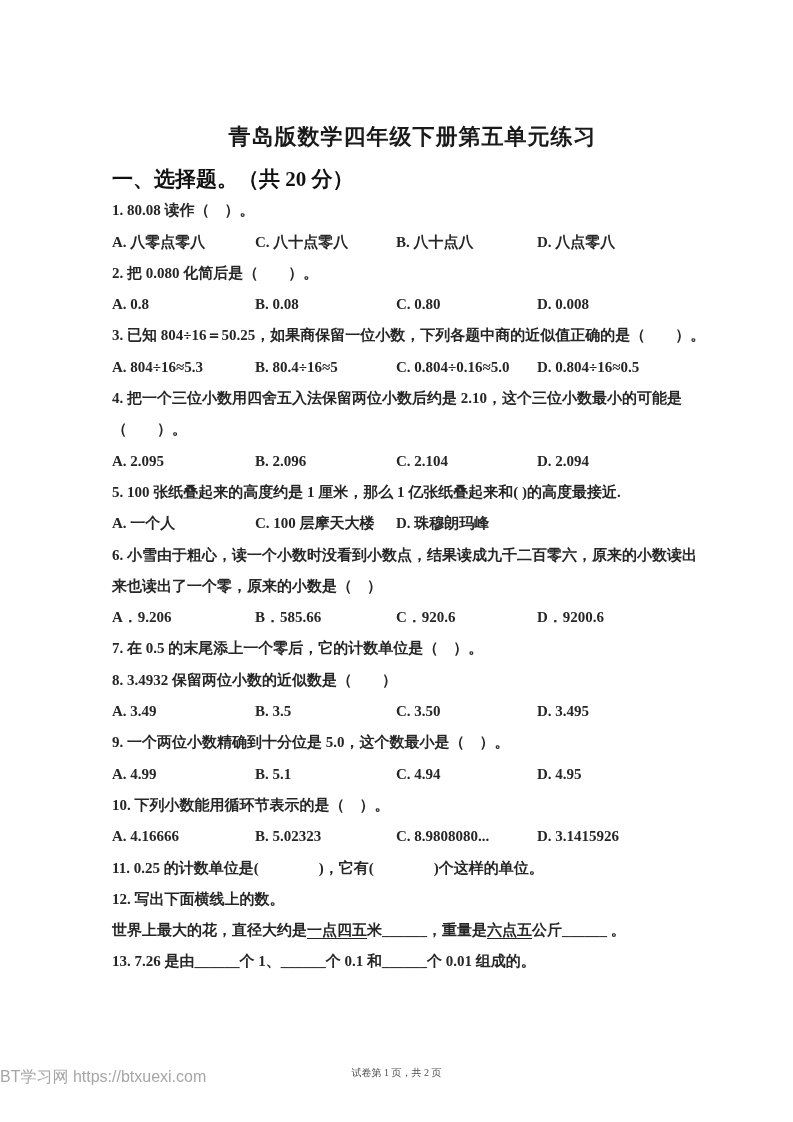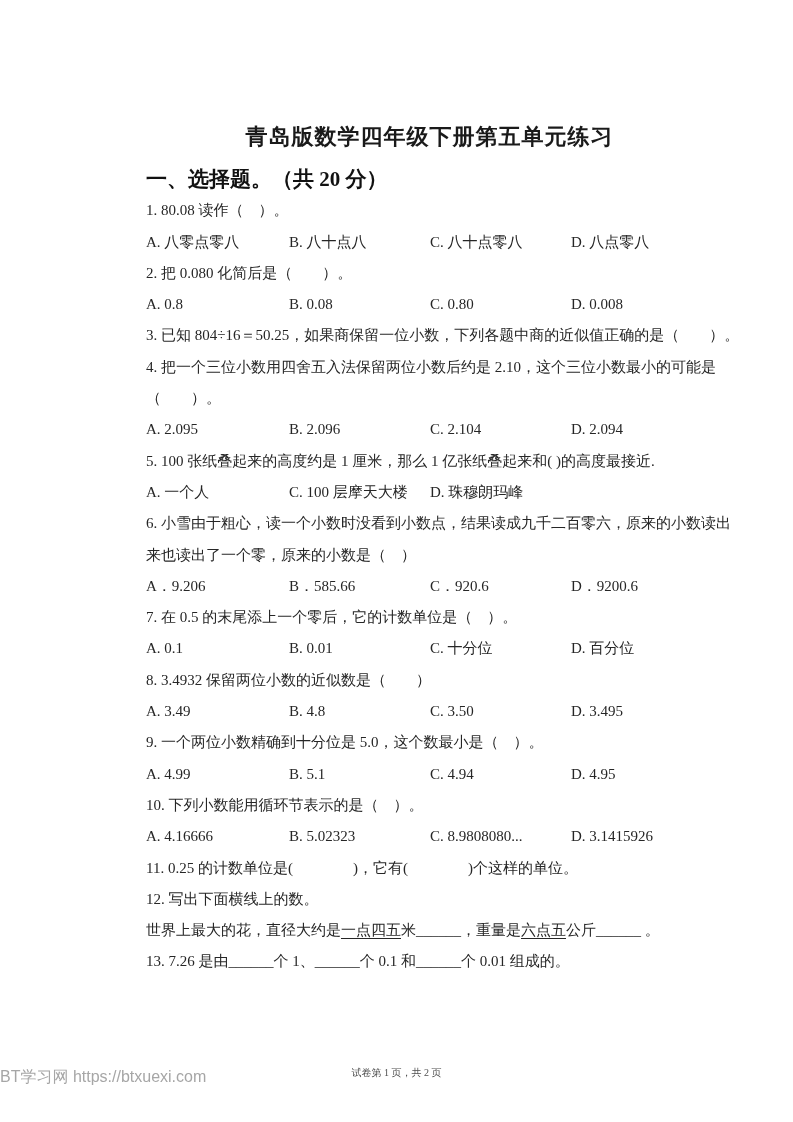--- a/index.html
+++ b/index.html
@@ -7,36 +7,36 @@
   body {
     width: 793px; height: 1122px;
     position: relative;
     overflow: hidden;
     font-family: "Liberation Serif", "DejaVu Serif", serif;
     color: #262626;
   }
   .page {
     position: absolute; inset: 0;
     padding: 0 80px 0 112px;
-    margin-left: 34px;
   }
   .title {
     margin-top: 115px;
     height: 44px; line-height: 44px;
     text-align: center;
     font-size: 22px;
     font-weight: bold;
     color: #1a1a1a;
     letter-spacing: 1px;
     white-space: nowrap;
   }
   .line {
     height: 31.3px; line-height: 31.3px;
     font-size: 15px;
     white-space: nowrap;
+    font-weight: bold;
   }
   .heading {
     font-size: 21px;
     font-weight: bold;
     color: #111111;
   }
   .heading.first { margin-top: 5px; }
   .options {
     display: grid;
     grid-template-columns: 143px 141px 141px 1fr;
@@ -66,32 +66,38 @@
 <body>
 
 <div class="page">
   <div class="title">青岛版数学四年级下册第五单元练习</div>
 
   <div id="host">
       <div class="line heading first">一、选择题。（共 20 分）</div>
       <div class="line">1. 80.08 读作（　）。</div>
       <div class="line options">
         <span>A. 八零点零八</span>
+        <span>C. 八十点零八</span>
         <span>B. 八十点八</span>
-        <span>C. 八十点零八</span>
         <span>D. 八点零八</span>
       </div>
       <div class="line">2. 把 0.080 化简后是（　　）。</div>
       <div class="line options">
         <span>A. 0.8</span>
         <span>B. 0.08</span>
         <span>C. 0.80</span>
         <span>D. 0.008</span>
       </div>
       <div class="line">3. 已知 804÷16＝50.25，如果商保留一位小数，下列各题中商的近似值正确的是（　　）。</div>
+      <div class="line options">
+        <span>A. 804÷16≈5.3</span>
+        <span>B. 80.4÷16≈5</span>
+        <span>C. 0.804÷0.16≈5.0</span>
+        <span>D. 0.804÷16≈0.5</span>
+      </div>
       <div class="line">4. 把一个三位小数用四舍五入法保留两位小数后约是 2.10，这个三位小数最小的可能是</div>
       <div class="line">（　　）。</div>
       <div class="line options">
         <span>A. 2.095</span>
         <span>B. 2.096</span>
         <span>C. 2.104</span>
         <span>D. 2.094</span>
       </div>
       <div class="line">5. 100 张纸叠起来的高度约是 1 厘米，那么 1 亿张纸叠起来和( )的高度最接近.</div>
       <div class="line options">
@@ -101,30 +107,24 @@
       </div>
       <div class="line">6. 小雪由于粗心，读一个小数时没看到小数点，结果读成九千二百零六，原来的小数读出</div>
       <div class="line">来也读出了一个零，原来的小数是（　）</div>
       <div class="line options">
         <span>A．9.206</span>
         <span>B．585.66</span>
         <span>C．920.6</span>
         <span>D．9200.6</span>
       </div>
       <div class="line">7. 在 0.5 的末尾添上一个零后，它的计数单位是（　）。</div>
-      <div class="line options">
-        <span>A. 0.1</span>
-        <span>B. 0.01</span>
-        <span>C. 十分位</span>
-        <span>D. 百分位</span>
-      </div>
       <div class="line">8. 3.4932 保留两位小数的近似数是（　　）</div>
       <div class="line options">
         <span>A. 3.49</span>
-        <span>B. 4.8</span>
+        <span>B. 3.5</span>
         <span>C. 3.50</span>
         <span>D. 3.495</span>
       </div>
       <div class="line">9. 一个两位小数精确到十分位是 5.0，这个数最小是（　）。</div>
       <div class="line options">
         <span>A. 4.99</span>
         <span>B. 5.1</span>
         <span>C. 4.94</span>
         <span>D. 4.95</span>
       </div>

